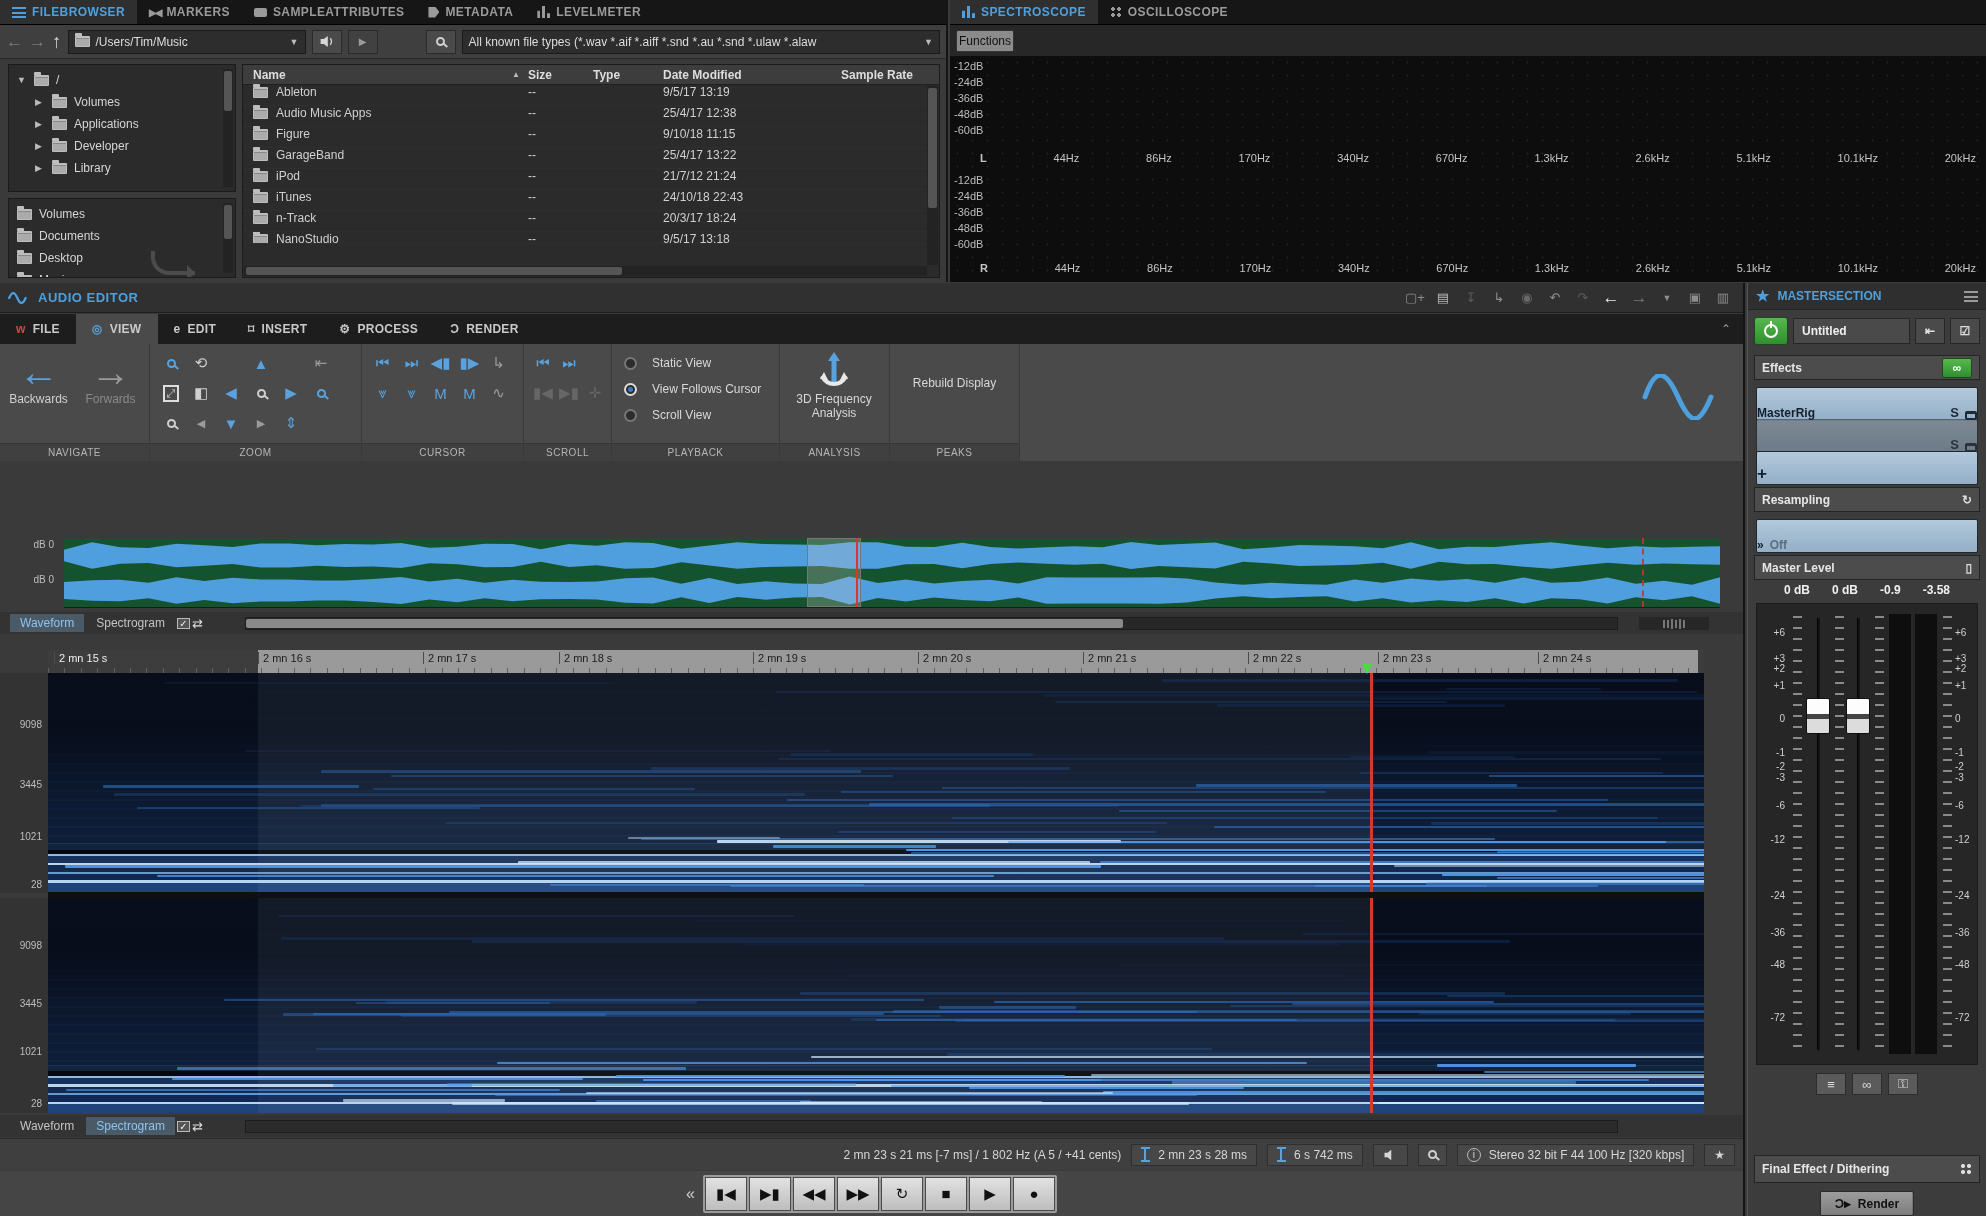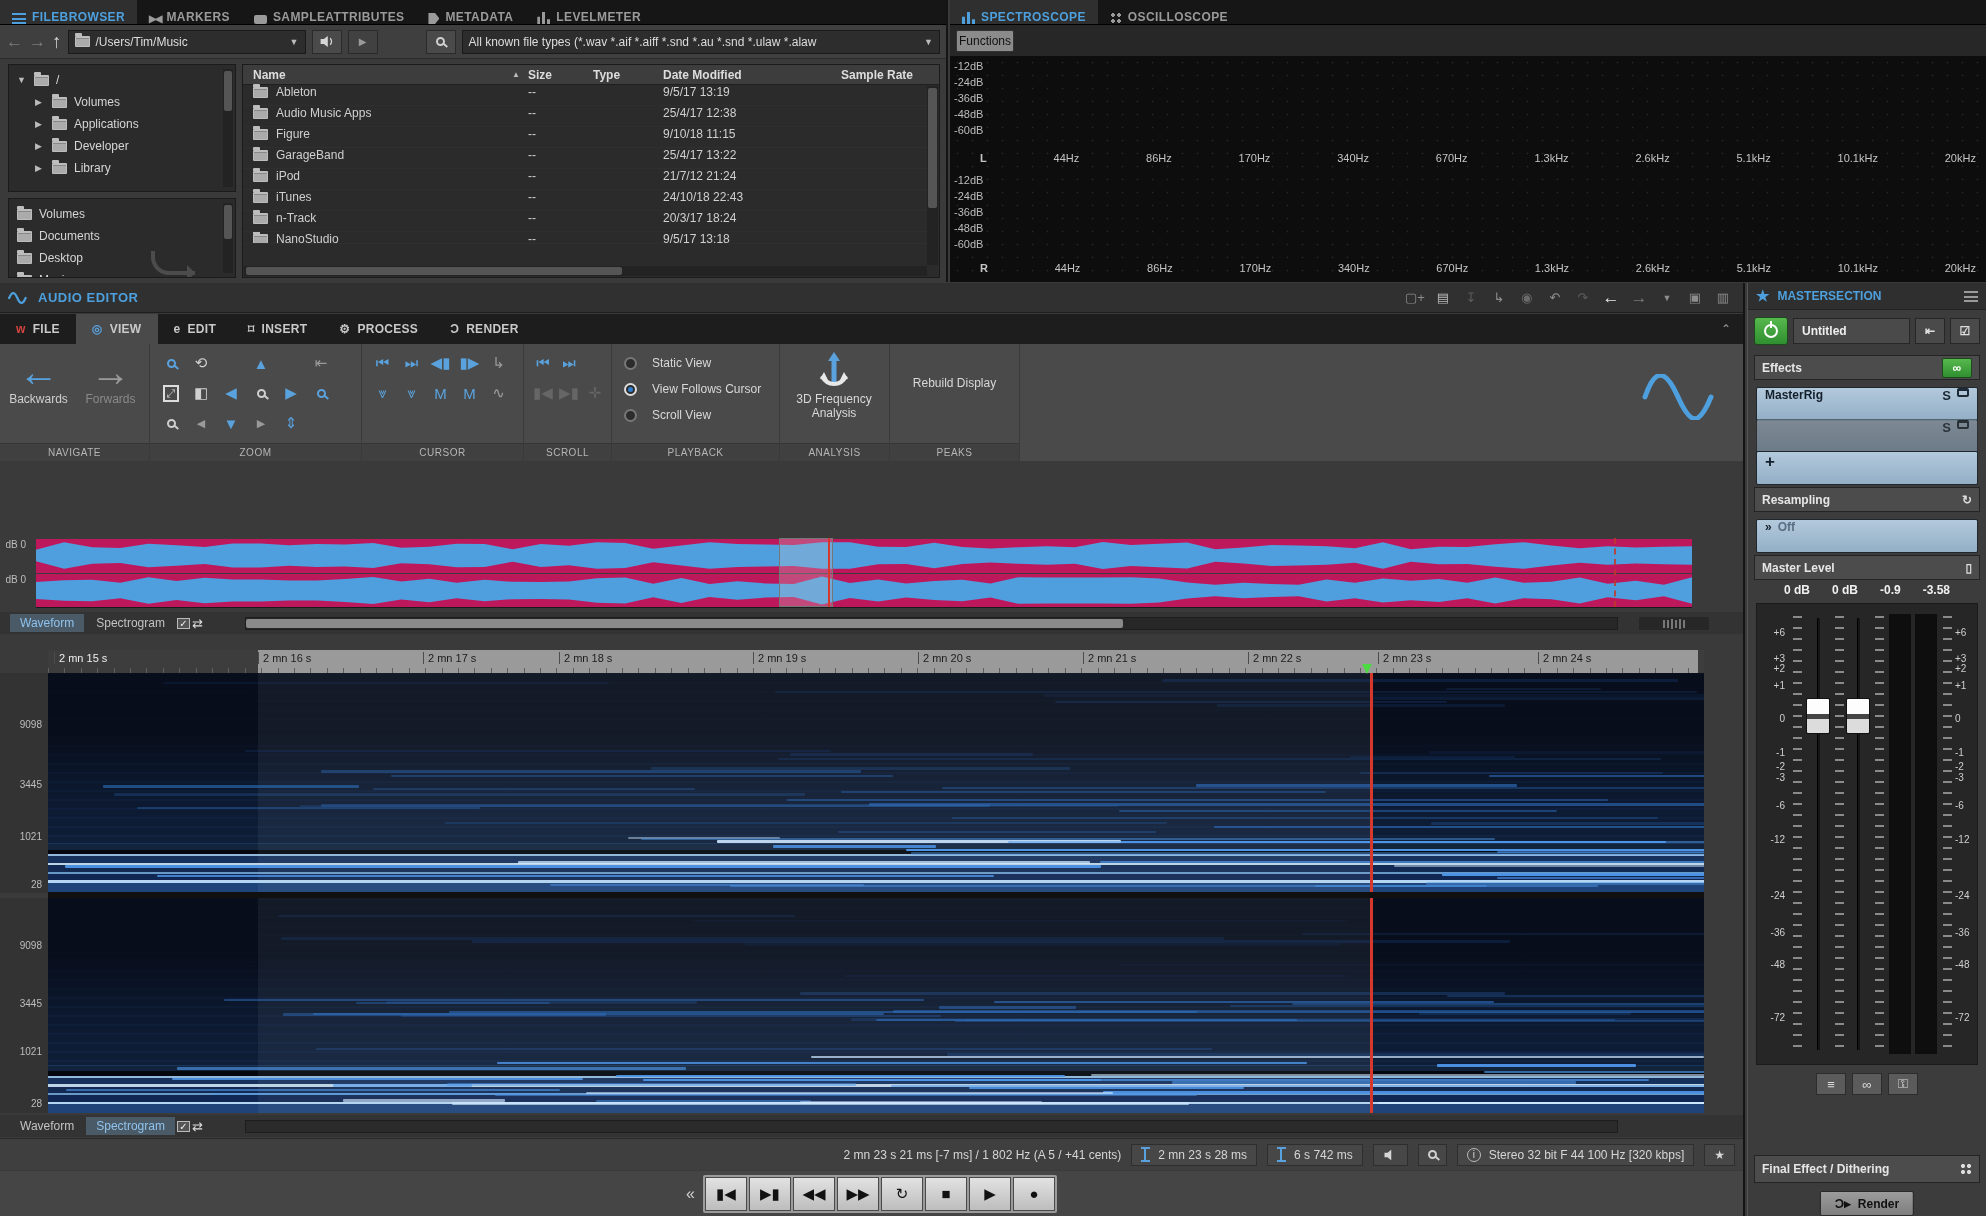--- a/index.html
+++ b/index.html
@@ -2,21 +2,21 @@
 <html><head>
 <meta charset="utf-8">
 <style>
   *{margin:0;padding:0;box-sizing:border-box}
   html,body{background:#222}
   #app{position:relative;width:1986px;height:1216px;background:#3a3a3a;
        font-family:"Liberation Sans",sans-serif;color:#ccc;overflow:hidden;font-size:12px}
   .abs{position:absolute}
   
   .tabbar{display:flex;align-items:stretch;background:#161616;height:25px;border-bottom:1px solid #000}
-  .tb-tab{display:flex;align-items:flex-end;gap:6px;padding:0 12px;color:#9a9a9a;font-weight:bold;font-size:12px;letter-spacing:.4px}
+  .tb-tab{display:flex;align-items:center;gap:6px;padding:0 12px;color:#9a9a9a;font-weight:bold;font-size:12px;letter-spacing:.4px}
   .tb-tab.active{background:#2f2f2f;color:#4da0dd}
   .menu-ic{width:14px;height:11px;border-top:2px solid #9a9a9a;border-bottom:2px solid #9a9a9a;position:relative}
   .menu-ic::before{content:"";position:absolute;left:0;right:0;top:3px;height:2px;background:#9a9a9a}
   .menu-ic.blue, .menu-ic.blue::before{border-color:#4da0dd;background:#4da0dd}
   .menu-ic.blue{background:none}
   .bars-ic{width:13px;height:12px;background:linear-gradient(90deg,#4da0dd 0 3px,transparent 3px 5px,#4da0dd 5px 8px,transparent 8px 10px,#4da0dd 10px 13px);clip-path:polygon(0 40%,33% 40%,33% 0,66% 0,66% 60%,100% 60%,100% 100%,0 100%)}
   .bars-ic.gray{background:linear-gradient(90deg,#9a9a9a 0 3px,transparent 3px 5px,#9a9a9a 5px 8px,transparent 8px 10px,#9a9a9a 10px 13px)}
   .dots-ic{width:12px;height:12px;background:radial-gradient(circle 2px,#9a9a9a 90%,transparent 100%);background-size:6px 6px}
   .flag-ic{color:#9a9a9a;font-size:10px;letter-spacing:-2px}
   .tag-ic{width:11px;height:11px;background:#9a9a9a;clip-path:polygon(0 0,60% 0,100% 50%,60% 100%,0 100%)}
@@ -100,21 +100,21 @@
   .sinelogo{position:absolute;right:28px;top:30px}
   
   .docrow{position:absolute;left:0;top:185px;right:0;height:34px;background:#2b2b2b;border-bottom:1px solid #1f1f1f}
   .doctab{position:absolute;left:10px;top:3px;width:242px;height:30px;background:#404040;border:1px solid #222;display:flex;align-items:center;gap:9px;padding:0 10px;color:#e2e2e2;font-weight:bold}
   .doctab .corner{position:absolute;right:-1px;top:-1px;border:9px solid transparent;border-top-color:#58c94d;border-right-color:#58c94d}
   .rowmenu{position:absolute;right:10px;top:8px}
   
   .ovruler{position:absolute;left:48px;top:232px;width:1656px;height:23px;background:#9a9a9a;color:#1c1c1c;font-size:11px}
   .ovruler::after{content:"";position:absolute;left:0;right:0;bottom:0;height:5px;background:repeating-linear-gradient(90deg,#5f5f5f 0 1px,transparent 1px 16px)}
   .rlab{position:absolute;top:2px;border-left:1px solid #4c4c4c;padding-left:4px;white-space:nowrap}
-  .ovwf{position:absolute;left:36px;top:255px;width:1656px;height:70px;background:#be185d;border-bottom:1px solid #1a1a1a}
+  .ovwf{position:absolute;left:64px;top:255px;width:1656px;height:70px;background:#14532d;border-bottom:1px solid #1a1a1a}
   .wfch{position:absolute;left:0;right:0;height:33px;border-top:1px solid #3c3c3c}
   .dblab{position:absolute;width:44px;text-align:right;color:#bdbdbd;font-size:10px;left:-48px;padding-right:6px}
   .viewbox{position:absolute;left:743px;top:0;width:54px;bottom:0;background:rgba(200,200,200,.28);border:1px solid #777}
   .ovcursor{position:absolute;left:792px;top:0;bottom:0;width:2px;background:#d6392c}
   .ovmark{position:absolute;left:1578px;top:0;bottom:0;width:0;border-left:2px dashed #c0392b;opacity:.85}
   
   .vtabs{position:absolute;left:0;right:0;height:22px;background:#333;display:flex;align-items:center;gap:2px;padding-left:10px;color:#c3c3c3}
   .vtab{padding:2px 10px}
   .vtab.on{background:#4a5a66;color:#8fc3ee}
   .hscroll{position:absolute;left:245px;right:125px;top:5px;height:13px;background:#272727;border:1px solid #1d1d1d}
@@ -150,21 +150,21 @@
   .tgroup{display:flex;gap:2px;background:#9b9b9b;padding:2px;border-radius:2px}
   .timedisp{margin-left:18px;background:#0a0a0a;border-radius:6px;color:#f2f2f2;font-size:27px;font-weight:bold;padding:4px 22px;letter-spacing:1px}
   
   #master{left:1747px;top:283px;right:0;height:933px;background:#3c3c3c;border-left:1px solid #555}
   .ms-head{position:absolute;left:0;top:0;right:0;height:27px;background:#2f2f2f;border-bottom:1px solid #222;display:flex;align-items:center;gap:8px;padding:0 8px;color:#4da0dd;font-weight:bold}
   .star{color:#4da0dd;font-size:15px}
   .ms-pwrrow{position:absolute;left:6px;right:6px;top:33px;height:30px;display:flex;gap:5px;align-items:center}
   .pwr{width:34px;height:28px;background:linear-gradient(#57b84e,#2f8f2f);border:1px solid #1c4a1c;border-radius:3px;display:flex;align-items:center;justify-content:center}
   .preset{flex:1;height:26px;background:#4a4a4a;border:1px solid #262626;display:flex;align-items:center;padding:0 8px;color:#eee;font-weight:bold}
   .miniic{width:30px;height:26px;background:#4a4a4a;border:1px solid #262626;display:flex;align-items:center;justify-content:center;color:#ddd;font-weight:bold}
-  .slot{position:absolute;left:8px;right:8px;height:34px;border:1px solid #20282e;border-radius:2px;display:flex;align-items:flex-start;padding:0 8px;gap:6px;background:linear-gradient(#b3c9dc,#93afc6)}
+  .slot{position:absolute;left:8px;right:8px;height:34px;border:1px solid #20282e;border-radius:2px;display:flex;align-items:flex-end;padding:0 0;gap:6px;background:linear-gradient(#b3c9dc,#93afc6)}
   .slot .nm{flex:1;font-weight:bold;color:#13202c}
   .slot.dim{opacity:.55}
   .greenbtn{width:30px;height:20px;background:linear-gradient(#57b84e,#2f8f2f);border:1px solid #1c4a1c;border-radius:2px;color:#fff;display:flex;align-items:center;justify-content:center;font-weight:bold}
   .msvals{position:absolute;left:8px;right:8px;display:flex;justify-content:center;gap:22px;color:#f0f0f0;font-weight:bold}
   .meter{position:absolute;left:8px;right:8px;top:320px;height:462px;background:#262626;border:1px solid #1b1b1b}
   .mscale{position:absolute;width:30px;color:#cfcfcf;font-size:10px;top:0;bottom:0}
   .mscale div{position:absolute;right:2px}
   .mscale.right div{right:auto;left:2px}
   .tickcol{position:absolute;top:12px;bottom:12px;width:9px;background:repeating-linear-gradient(180deg,#8a8a8a 0 2px,transparent 2px 11px)}
   .ftrack{position:absolute;top:14px;bottom:14px;width:3px;background:#141414;border-left:1px solid #000}

